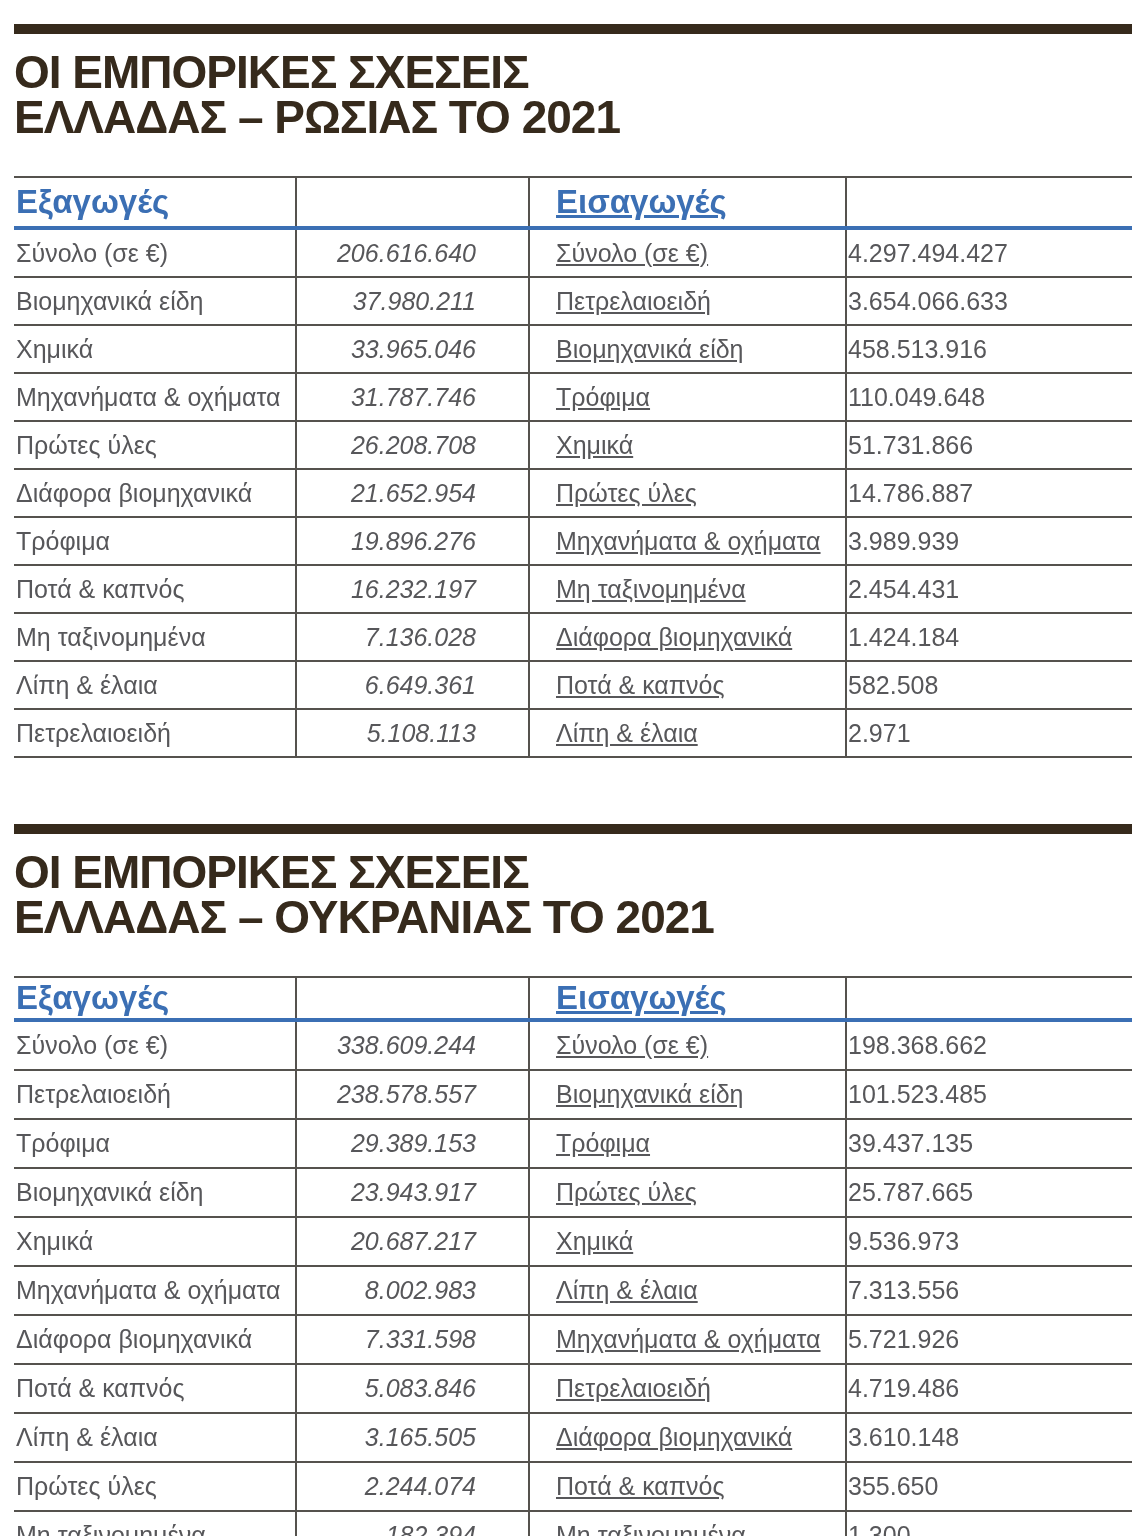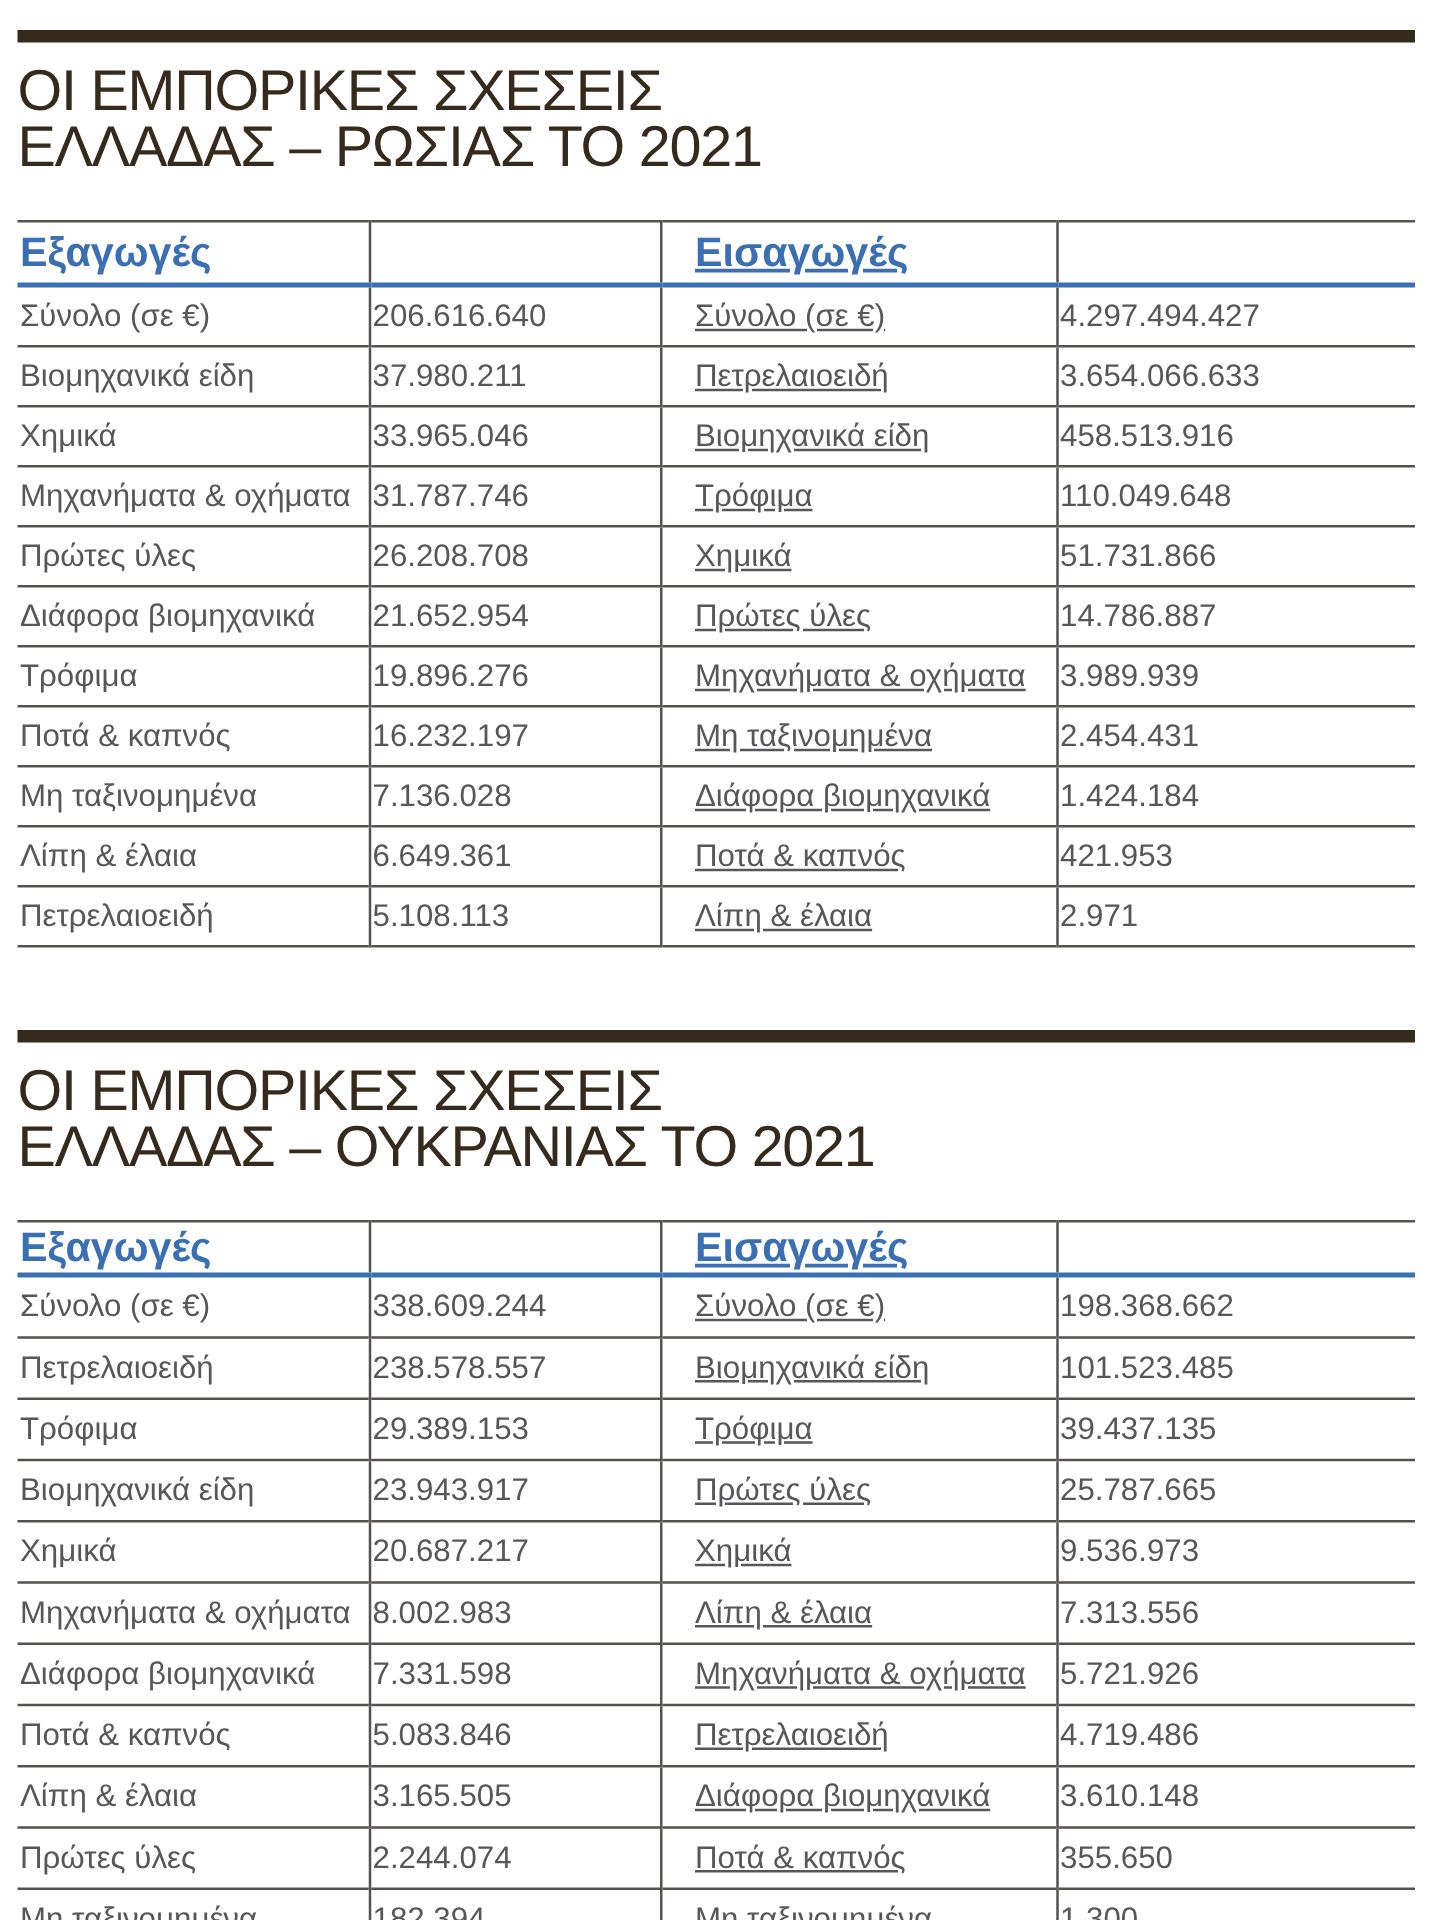--- a/index.html
+++ b/index.html
@@ -21,21 +21,21 @@
   .section-1 .top-bar{ margin-top:24px; }
   .section-2 .top-bar{ margin-top:66px; }
   .top-bar{
     height:10px;
     background:var(--brown);
   }
   .title{
     margin:16px 0 0 0;
     font-size:46px;
     line-height:45px;
-    font-weight:normal;
+    font-weight:bold;
     letter-spacing:-1px;
     color:var(--brown);
     white-space:pre-line;
   }
   table.trade-table{
     margin-top:36px;
     width:1118px;
     table-layout:fixed;
     border-collapse:collapse;
     border-top:2px solid var(--grid);
@@ -64,21 +64,21 @@
   .table-2 th{ height:38px; }
   .table-2 td{ height:45px; }
   .trade-table th:nth-child(-n+3),
   .trade-table td:nth-child(-n+3){
     border-right:2px solid var(--grid);
   }
   .trade-table th:nth-child(1),
   .trade-table td:nth-child(1){ padding-left:2px; }
   .trade-table th:nth-child(3),
   .trade-table td:nth-child(3){ padding-left:26px;text-decoration:underline; }
-  .trade-table td:nth-child(2){ text-align:left; padding-right:52px; }
+  .trade-table td:nth-child(2){ text-align:right; padding-right:52px;font-style:italic; }
   .trade-table td:nth-child(4){ text-align:left; padding-right:38px; }
 </style>
 </head>
 <body>
 
 <div class="page">
 
   <div class="section section-1">
     <div class="top-bar"></div>
     <h1 class="title">ΟΙ ΕΜΠΟΡΙΚΕΣ ΣΧΕΣΕΙΣ
@@ -150,21 +150,21 @@
           <tr>
             <td>Μη ταξινομημένα</td>
             <td>7.136.028</td>
             <td>Διάφορα βιομηχανικά</td>
             <td>1.424.184</td>
           </tr>
           <tr>
             <td>Λίπη &amp; έλαια</td>
             <td>6.649.361</td>
             <td>Ποτά &amp; καπνός</td>
-            <td>421.953</td>
+            <td>582.508</td>
           </tr>
           <tr>
             <td>Πετρελαιοειδή</td>
             <td>5.108.113</td>
             <td>Λίπη &amp; έλαια</td>
             <td>2.971</td>
           </tr>
         </tbody>
     </table>
   </div>

